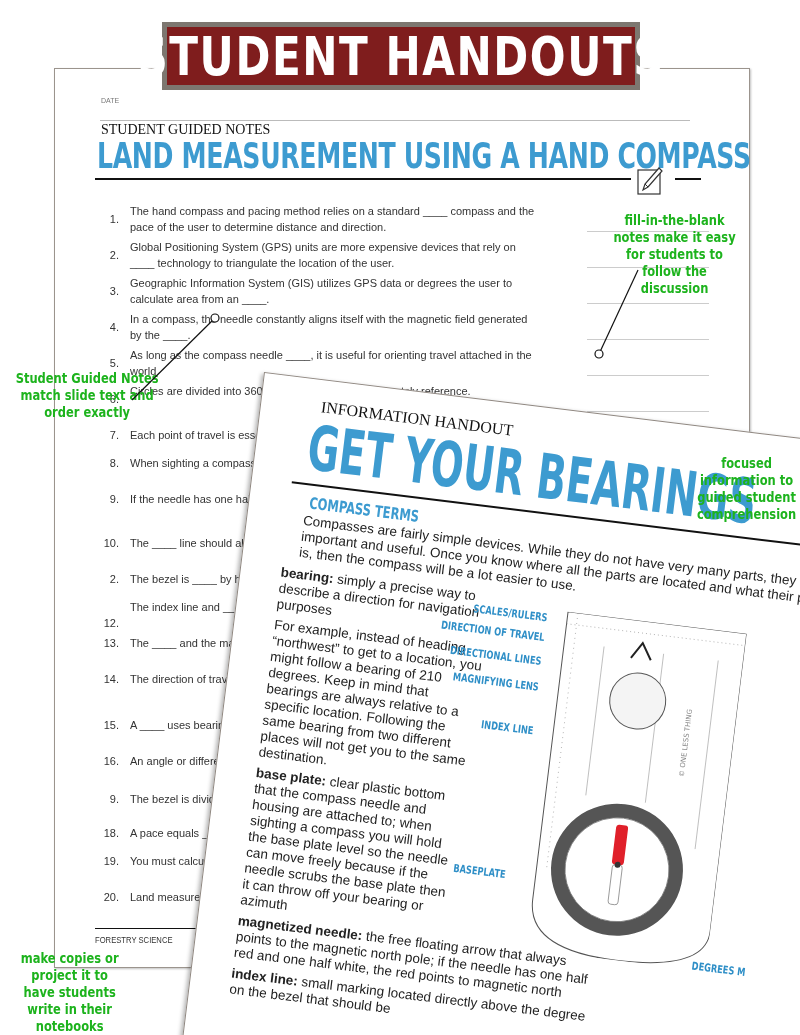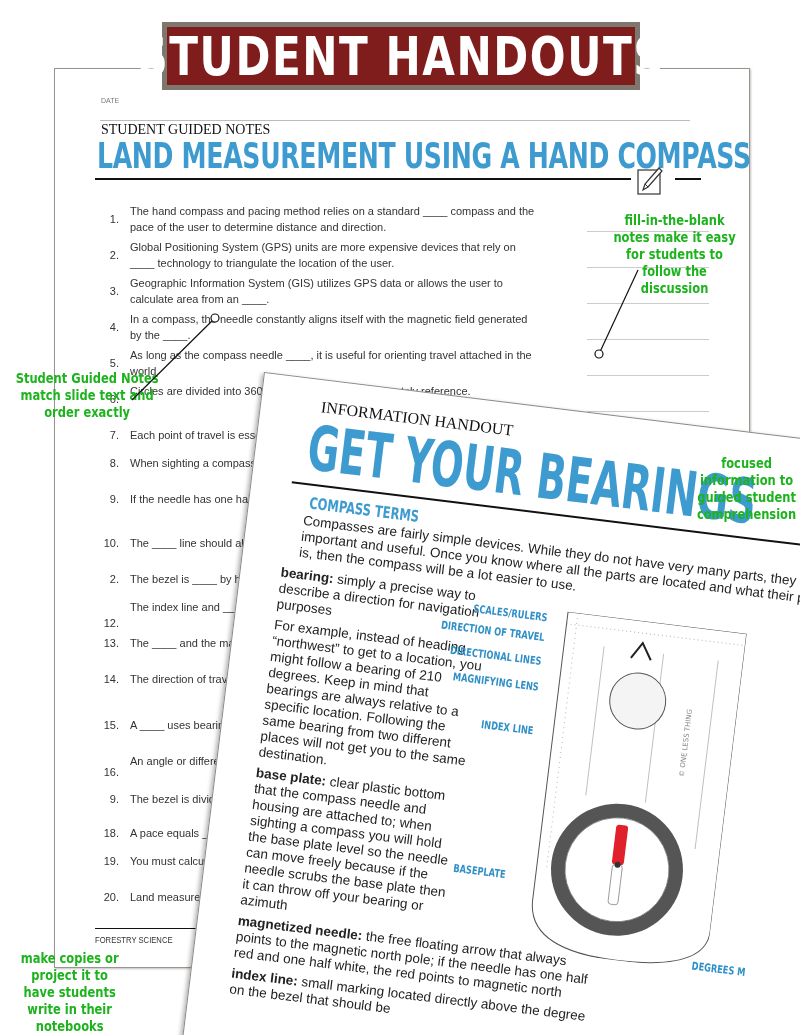--- a/index.html
+++ b/index.html
@@ -62,21 +62,21 @@
       <div class="q" style="top: 134px;">
         <span class="num" style="top: 8px;">1.</span>
         <span class="txt">The hand compass and pacing method relies on a standard ____ compass and the pace of the user to determine distance and direction.</span>
       </div>
       <div class="q" style="top: 170px;">
         <span class="num" style="top: 8px;">2.</span>
         <span class="txt">Global Positioning System (GPS) units are more expensive devices that rely on ____ technology to triangulate the location of the user.</span>
       </div>
       <div class="q" style="top: 206px;">
         <span class="num" style="top: 8px;">3.</span>
-        <span class="txt">Geographic Information System (GIS) utilizes GPS data or allows the user to calculate area from an ____.</span>
+        <span class="txt">Geographic Information System (GIS) utilizes GPS data or degrees the user to calculate area from an ____.</span>
       </div>
       <div class="q" style="top: 242px;">
         <span class="num" style="top: 8px;">4.</span>
         <span class="txt">In a compass, the needle constantly aligns itself with the magnetic field generated by the ____.</span>
       </div>
       <div class="q" style="top: 278px;">
         <span class="num" style="top: 8px;">5.</span>
         <span class="txt">As long as the compass needle ____, it is useful for orienting travel attached in the world</span>
       </div>
       <div class="q" style="top: 314px;">
@@ -113,21 +113,21 @@
       </div>
       <div class="q" style="top: 602px;">
         <span class="num" style="top: 0px;">14.</span>
         <span class="txt">The direction of travel indi an ____.</span>
       </div>
       <div class="q" style="top: 648px;">
         <span class="num" style="top: 0px;">15.</span>
         <span class="txt">A ____ uses bearings to d</span>
       </div>
       <div class="q" style="top: 684px;">
-        <span class="num" style="top: 11px;">16.</span>
+        <span class="num" style="top: 0px;">16.</span>
         <span class="txt">An angle or difference f</span>
       </div>
       <div class="q" style="top: 722px;">
         <span class="num" style="top: 0px;">9.</span>
         <span class="txt">The bezel is divided in</span>
       </div>
       <div class="q" style="top: 756px;">
         <span class="num" style="top: 0px;">18.</span>
         <span class="txt">A pace equals ____ ne</span>
       </div>

